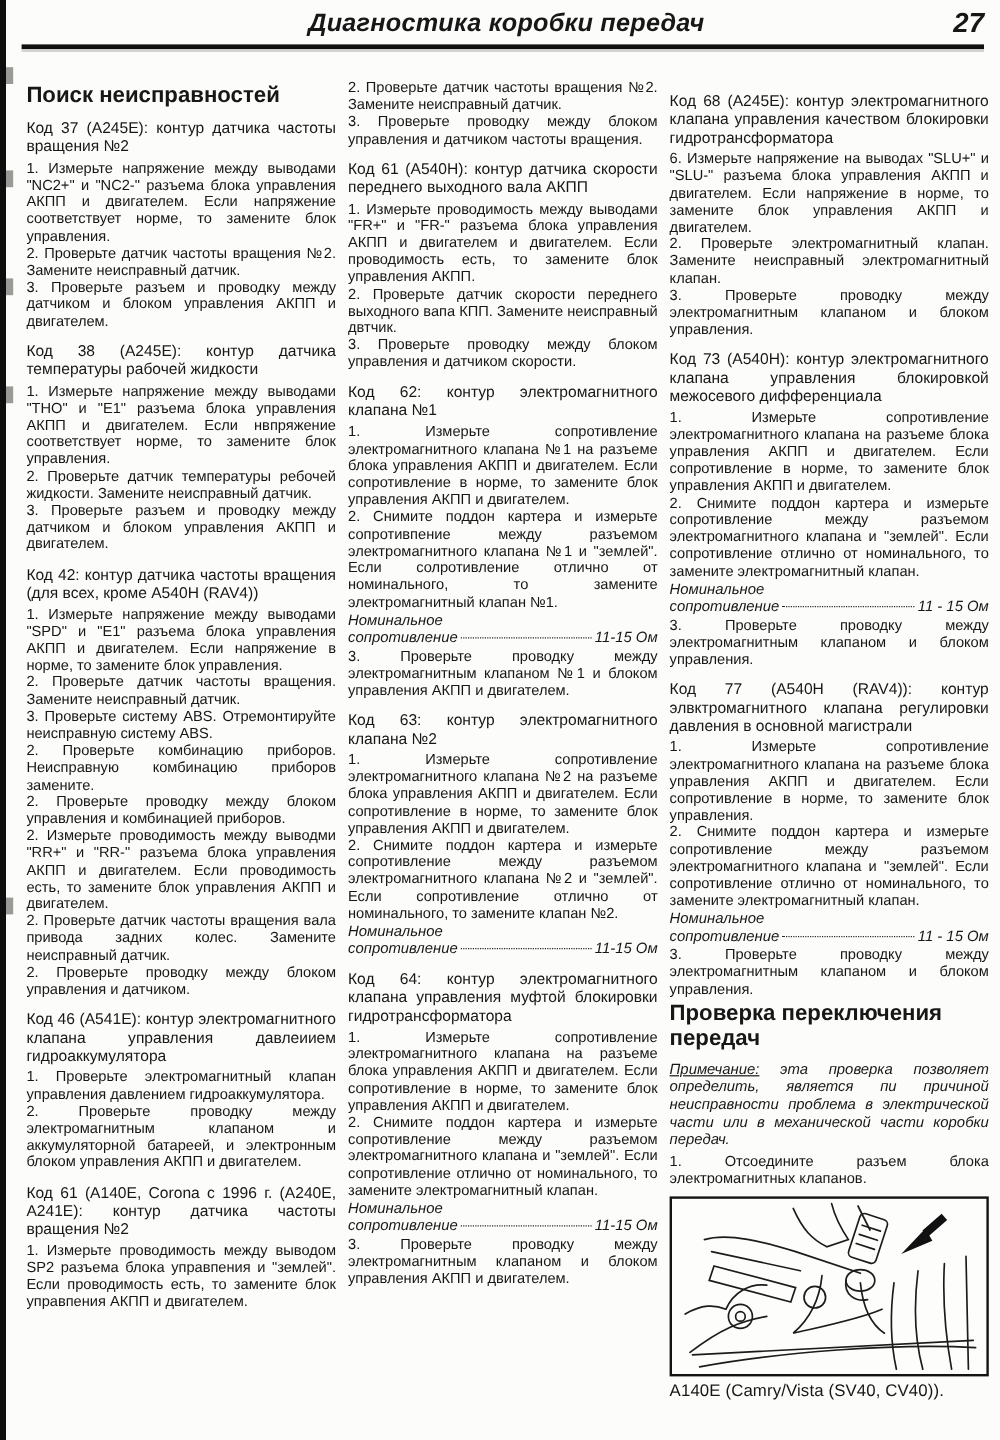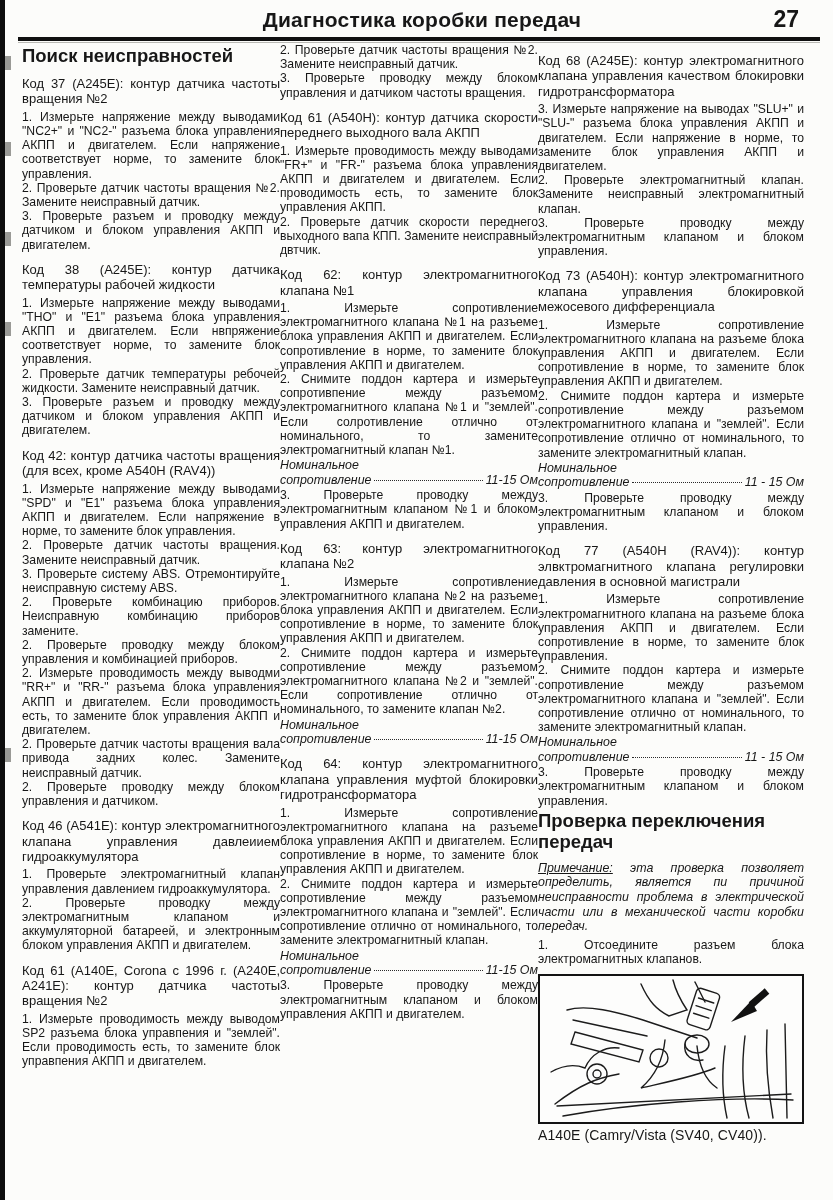--- a/index.html
+++ b/index.html
@@ -5,29 +5,29 @@
   html,body{margin:0;padding:0;}
   body{
     width:833px;height:1200px;overflow:hidden;position:relative;
     background:#fcfcfa;color:#171717;
     font-family:"Liberation Sans",sans-serif;
     -webkit-font-smoothing:antialiased;
   }
   .spine{position:absolute;left:0;top:0;width:5px;height:1200px;background:#0d0d0d;}
   .tick{position:absolute;left:5px;width:6px;height:14px;background:#9a9a96;}
   .page{position:absolute;left:0;top:0;width:833px;height:1200px;padding:6px 13px 0 22px;box-sizing:border-box;}
-  .hdr{position:relative;height:36px;}
+  .hdr{position:relative;height:36px;font-style:italic;}
   .hdr-title{
     position:absolute;left:230px;top:2px;width:340px;text-align:center;
     font-size:21px;font-weight:bold;letter-spacing:0.2px;white-space:nowrap;
   }
-  .hdr-num{position:absolute;right:21px;top:0px;font-size:23px;font-weight:bold;}
+  .hdr-num{position:absolute;right:0;top:0px;font-size:23px;font-weight:bold;}
   .hdr-rule{position:absolute;left:-4px;right:0;top:31px;height:3.5px;background:#101010;}
   .hdr-rule2{position:absolute;left:-4px;right:0;top:36px;height:1px;background:#b9b9b4;}
-  .cols{display:flex;padding-top:1px;}
+  .cols{display:flex;gap:10px;padding-top:24px;}
   .col{width:258px;flex:0 0 auto;}
   .col.right{width:266px;}
   .h1{font-size:18.5px;line-height:21px;font-weight:bold;margin:2px 0 9px;}
   .h2{font-size:13px;line-height:15.4px;font-weight:normal;margin:10px 0 3px;text-align:justify;}
   .p{font-size:12.2px;line-height:14.2px;margin:0;text-align:justify;}
   .note{font-size:12.4px;line-height:14.6px;margin:0 0 4px;text-align:justify;font-style:italic;}
   .note-lead{text-decoration:underline;}
   .spec{font-style:italic;font-size:12.4px;line-height:14.4px;margin:1px 0;}
   .spec-row{display:flex;align-items:baseline;}
   .dots{flex:1;border-bottom:1.6px dotted #2a2a2a;margin:0 3px;transform:translateY(-3px);}
@@ -81,20 +81,21 @@
         <p class="p">2. Проверьте проводку между электромагнитным клапаном и аккумуляторной батареей, и электронным блоком управления АКПП и двигателем.</p>
         <div class="h2">Код 61 (А140Е, Corona с 1996 г. (А240Е, А241Е): контур датчика частоты вращения №2</div>
         <p class="p">1. Измерьте проводимость между выводом SP2 разъема блока управпения и "землей". Если проводимость есть, то замените блок управпения АКПП и двигателем.</p>
       </div>
     <div class="col">
         <p class="p">2. Проверьте датчик частоты вращения №2. Замените неисправный датчик.</p>
         <p class="p">3. Проверьте проводку между блоком управления и датчиком частоты вращения.</p>
         <div class="h2">Код 61 (А540Н): контур датчика скорости переднего выходного вала АКПП</div>
         <p class="p">1. Измерьте проводимость между выводами "FR+" и "FR-" разъема блока управления АКПП и двигателем и двигателем. Если проводимость есть, то замените блок управления АКПП.</p>
         <p class="p">2. Проверьте датчик скорости переднего выходного вапа КПП. Замените неисправный двтчик.</p>
+        <p class="p">3. Проверьте проводку между блоком управления и датчиком скорости.</p>
         <div class="h2">Код 62: контур электромагнитного клапана №1</div>
         <p class="p">1. Измерьте сопротивление электромагнитного клапана №1 на разъеме блока управления АКПП и двигателем. Если сопротивление в норме, то замените блок управления АКПП и двигателем.</p>
         <p class="p">2. Снимите поддон картера и измерьте сопротивпение между разъемом электромагнитного клапана №1 и "землей". Если солротивление отлично от номинального, то замените электромагнитный клапан №1.</p>
         <div class="spec">
           <div class="spec-l1">Номинальное</div>
           <div class="spec-row">
             <span class="spec-lab">сопротивление</span>
             <span class="dots"></span>
             <span class="spec-val">11-15 Ом</span>
           </div>
@@ -120,21 +121,21 @@
             <span class="spec-lab">сопротивление</span>
             <span class="dots"></span>
             <span class="spec-val">11-15 Ом</span>
           </div>
         </div>
         <p class="p">3. Проверьте проводку между электромагнитным клапаном и блоком управления АКПП и двигателем.</p>
       </div>
     <div class="col right">
       <div>
           <div class="h2">Код 68 (А245Е): контур электромагнитного клапана управления качеством блокировки гидротрансформатора</div>
-          <p class="p">3. Измерьте напряжение на выводах "SLU+" и "SLU-" разъема блока управления АКПП и двигателем. Если напряжение в норме, то замените блок управления АКПП и двигателем.</p>
+          <p class="p">6. Измерьте напряжение на выводах "SLU+" и "SLU-" разъема блока управления АКПП и двигателем. Если напряжение в норме, то замените блок управления АКПП и двигателем.</p>
           <p class="p">2. Проверьте электромагнитный клапан. Замените неисправный электромагнитный клапан.</p>
           <p class="p">3. Проверьте проводку между электромагнитным клапаном и блоком управления.</p>
           <div class="h2">Код 73 (А540Н): контур электромагнитного клапана управления блокировкой межосевого дифференциала</div>
           <p class="p">1. Измерьте сопротивление электромагнитного клапана на разъеме блока управления АКПП и двигателем. Если сопротивление в норме, то замените блок управления АКПП и двигателем.</p>
           <p class="p">2. Снимите поддон картера и измерьте сопротивление между разъемом электромагнитного клапана и "землей". Если сопротивление отлично от номинального, то замените электромагнитный клапан.</p>
           <div class="spec">
             <div class="spec-l1">Номинальное</div>
             <div class="spec-row">
               <span class="spec-lab">сопротивление</span>
               <span class="dots"></span>

